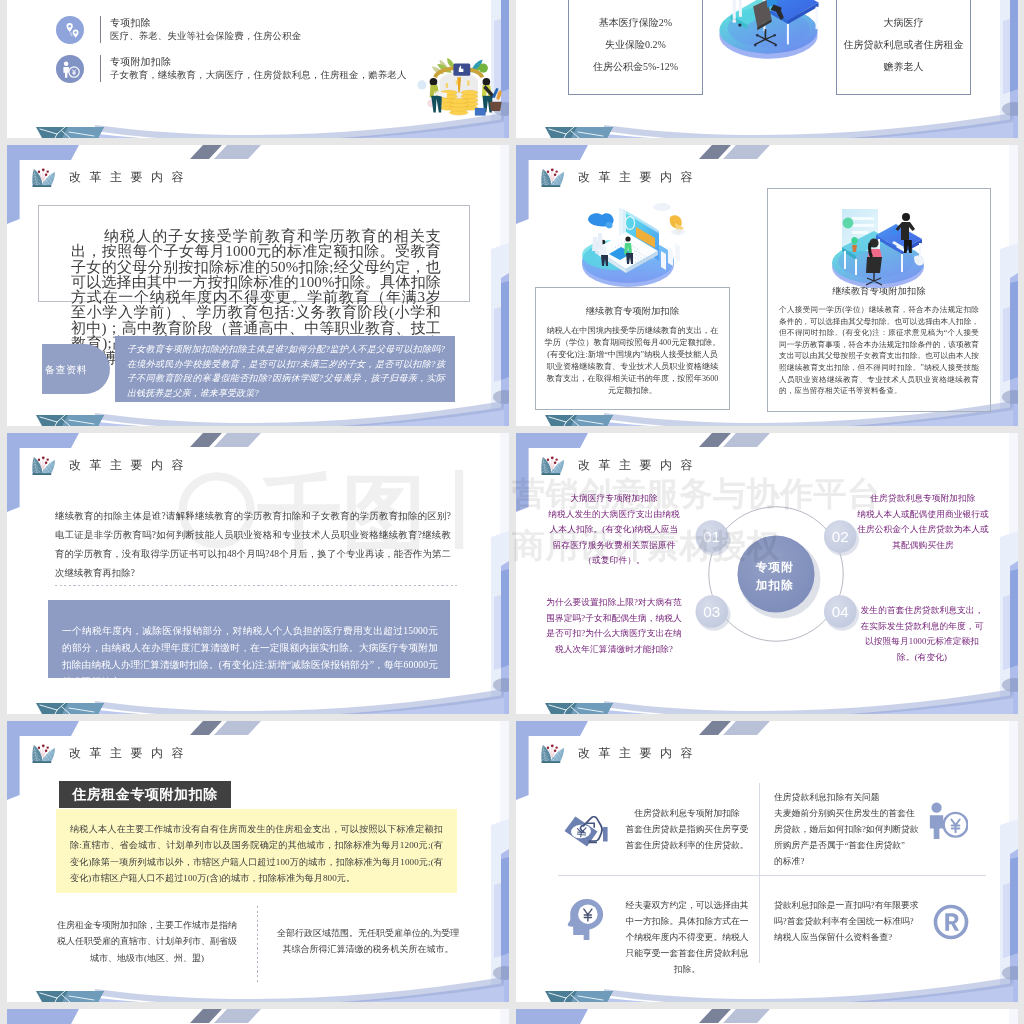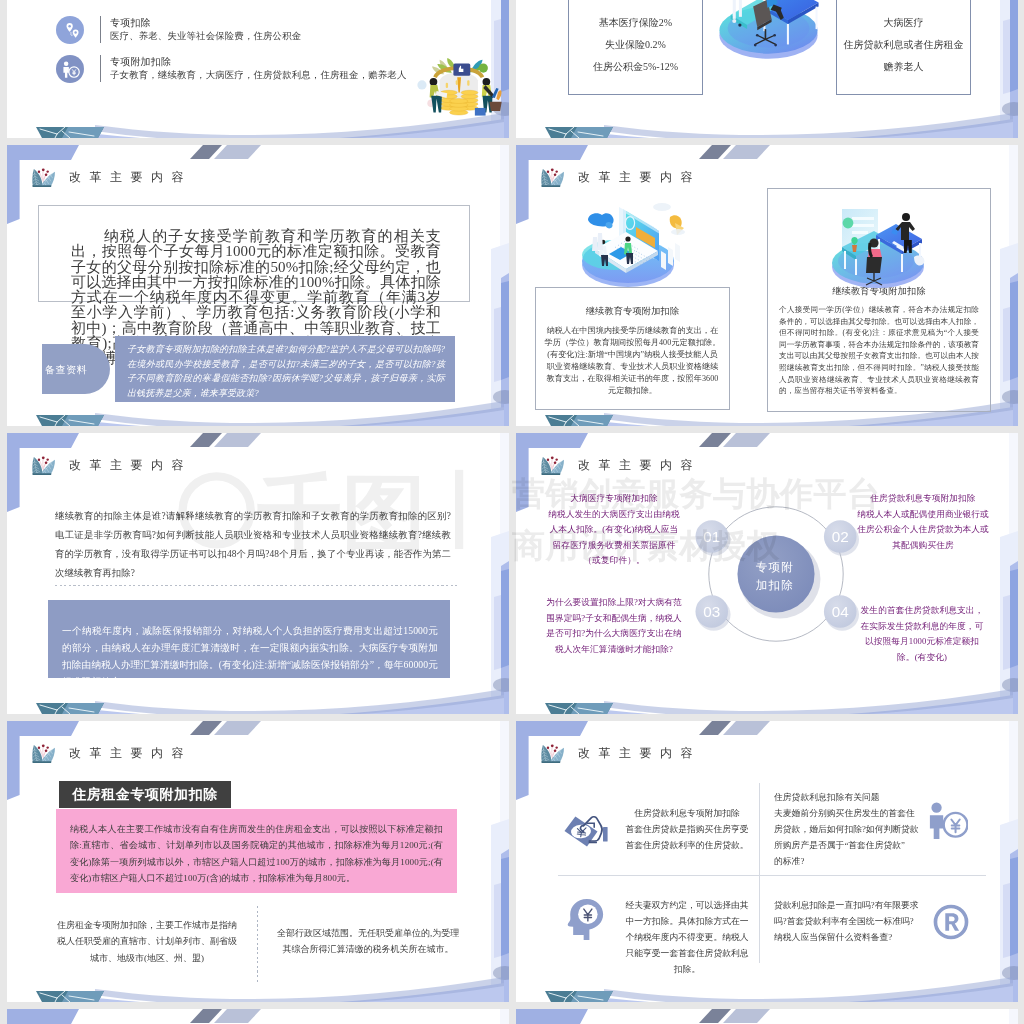--- a/index.html
+++ b/index.html
@@ -70,34 +70,34 @@
   .dash5{position:absolute;left:48px;top:152px;width:404px;height:1px;
          background:repeating-linear-gradient(to right,#b8bec9 0 2.2px,transparent 2.2px 4.6px);}
   .n5box{position:absolute;left:41px;top:167px;width:402px;height:78px;background:#8e9cc4;}
   .n5{margin:0;padding:22px 12px 0 14px;font-size:9.7px;line-height:17px;color:#fff;
       text-align:justify;letter-spacing:.01em;}
 
   
   .s6d{position:absolute;left:177px;top:58px;width:166px;height:166px;}
   .s6c{position:absolute;left:219px;top:126px;width:80px;text-align:center;color:#fff;
        font-size:11.6px;line-height:18px;letter-spacing:.1em;}
-  .s6c span{display:block;}
+  .s6c span{display:block;font-weight:bold;}
   .s6q{position:absolute;text-align:center;color:#701a75;}
   .s6t{font-size:8.7px;line-height:15.6px;letter-spacing:.01em;}
   .s6b{margin:0;font-size:8.7px;line-height:15.6px;letter-spacing:.01em;}
   .s6q1{left:30px;top:58px;width:136px;}
   .s6q2{left:339px;top:58px;width:136px;}
   .s6q3{left:30px;top:162px;width:136px;}
   .s6q4{left:341px;top:170px;width:130px;}
 
   
   .bannr{position:absolute;left:52px;top:60px;width:172px;height:27px;background:#404040;
          display:flex;align-items:center;justify-content:center;color:#fff;font-size:14px;
          letter-spacing:.04em;font-weight:600;}
-  .p7box{position:absolute;left:49px;top:88px;width:401px;height:84px;background:#f9a8d4;}
+  .p7box{position:absolute;left:49px;top:88px;width:401px;height:84px;background:#fef9c3;}
   .p7{margin:0;padding:12px 14px 0 14px;font-size:9.1px;line-height:16.4px;color:#3c3c3c;
       text-align:justify;letter-spacing:.01em;}
   .f7sep{position:absolute;left:250px;top:185px;width:1px;height:78px;
          background:repeating-linear-gradient(to bottom,#aeb6c4 0 2.2px,transparent 2.2px 4.6px);}
   .f7{position:absolute;margin:0;font-size:9px;line-height:16.4px;color:#3c3c3c;text-align:center;}
   .f7l{left:50px;top:196px;width:180px;}
   .f7r{left:268px;top:204px;width:186px;}
 
   
   .s8vline{position:absolute;left:243px;top:62px;width:0;height:180px;border-left:1px solid #d6dae2;}

